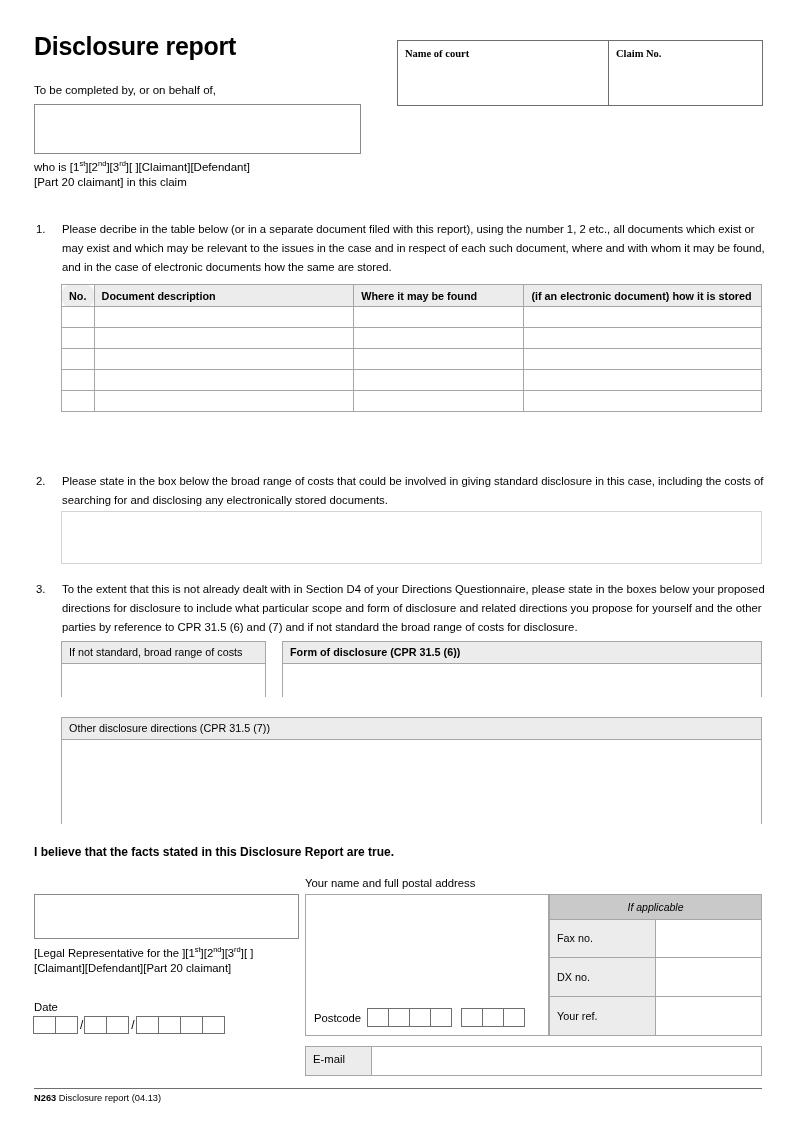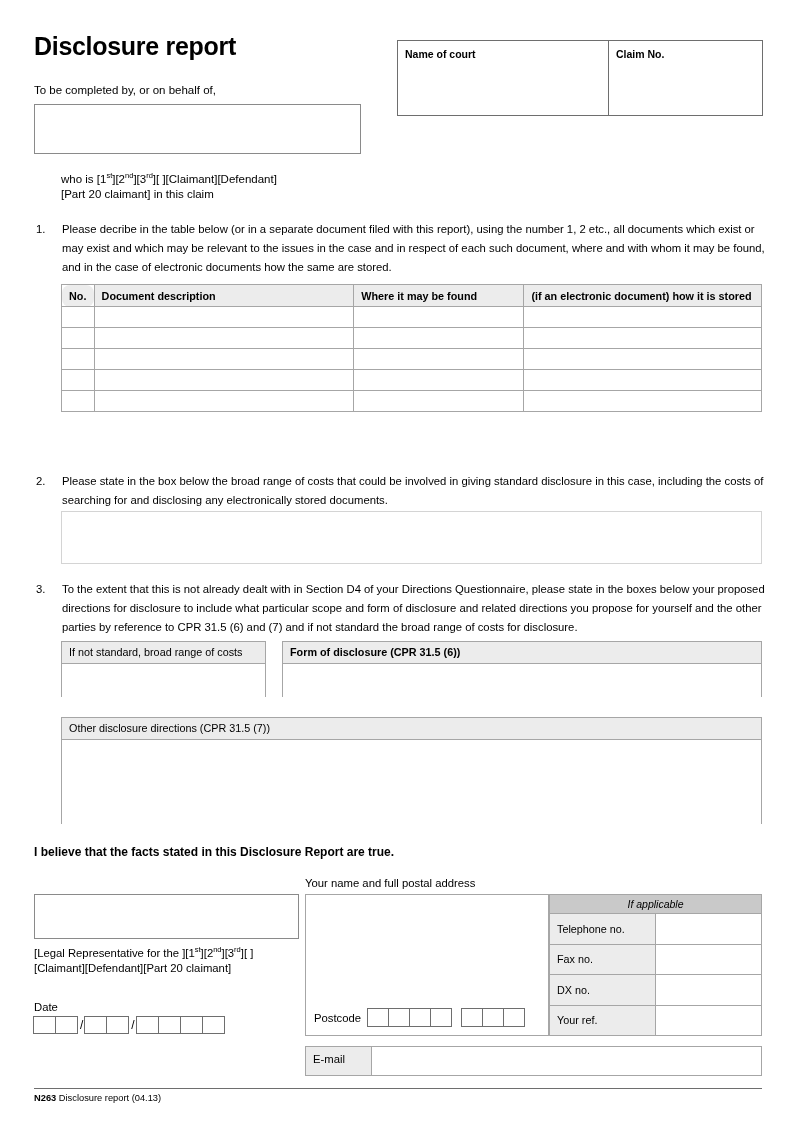--- a/index.html
+++ b/index.html
@@ -23,30 +23,31 @@
   .subline {
     position: absolute; left: 34px; top: 84px;
     font-size: 11.5px;
   }
   .name-box {
     position: absolute; left: 34px; top: 104px;
     width: 327px; height: 50px;
     border: 1px solid #8a8a8a; background: #fff;
   }
   .whois {
-    position: absolute; left: 34px; top: 172px;
-    font-size: 11.5px; line-height: 15px; white-space: pre-line; margin-left: 27px;
+    position: absolute; left: 34px; top: 160px;
+    font-size: 11.5px; line-height: 15px; white-space: pre-line;
   }
   .whois sup { font-size: 7.5px; vertical-align: super; line-height: 0; }
 
   .court-table {
     position: absolute; left: 397px; top: 40px;
-    width: 366px; height: 76px;
+    width: 366px; height: 66px;
     border: 1px solid #6e6e6e;
     display: flex;
+    font-family: Liberation Serif, serif;
   }
   .court-cell {
     padding: 7px 0 0 7px;
     font-size: 10.5px; font-weight: bold;
   }
   .court-cell.name { width: 211px; border-right: 1px solid #6e6e6e; }
   .court-cell.claim { flex: 1; }
 
   
   .q { position: absolute; font-size: 11.3px; line-height: 19px; }
@@ -330,24 +331,20 @@
         <div class="pbox"></div>
         <div class="pbox"></div>
       </div>
     </div>
     <table class="contact-table">
       <tbody>
           <tr>
         <td class="ifapp" colspan="2">If applicable</td>
       </tr>
       <tr>
-        <td class="ctl">Telephone no.</td>
-        <td class="cval"></td>
-      </tr>
-      <tr>
         <td class="ctl">Fax no.</td>
         <td class="cval"></td>
       </tr>
       <tr>
         <td class="ctl">DX no.</td>
         <td class="cval"></td>
       </tr>
       <tr>
         <td class="ctl">Your ref.</td>
         <td class="cval"></td>

